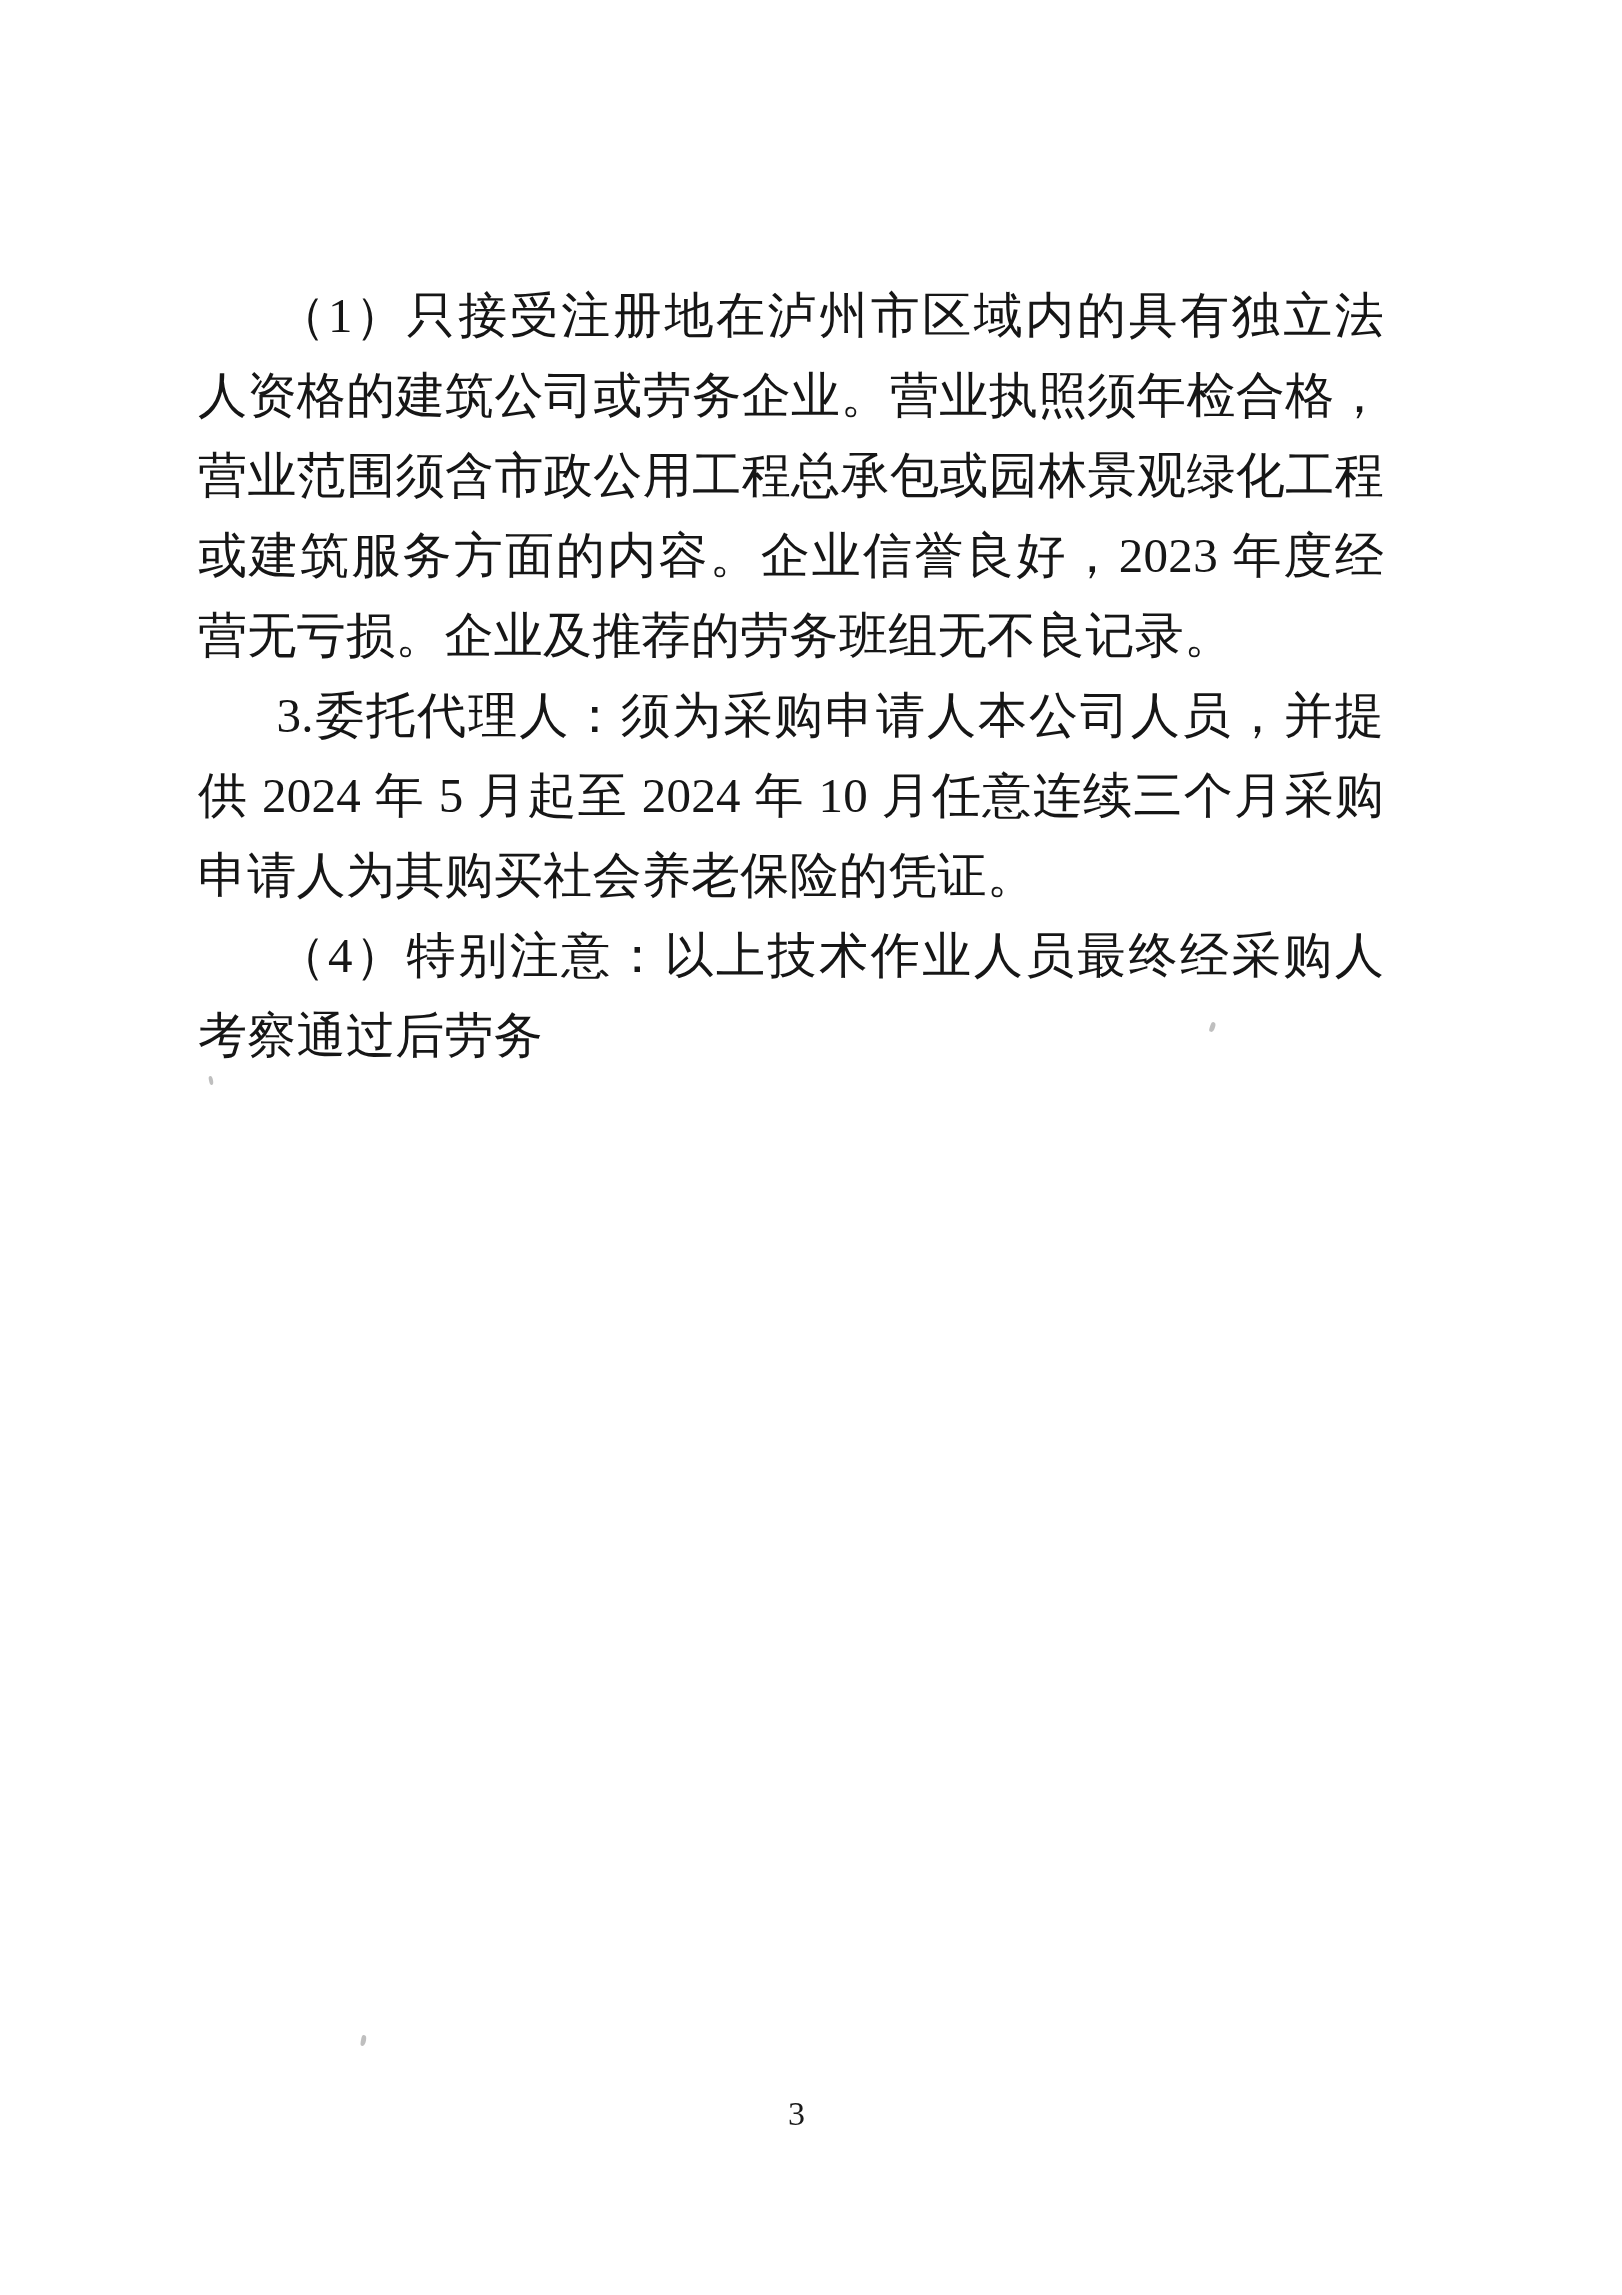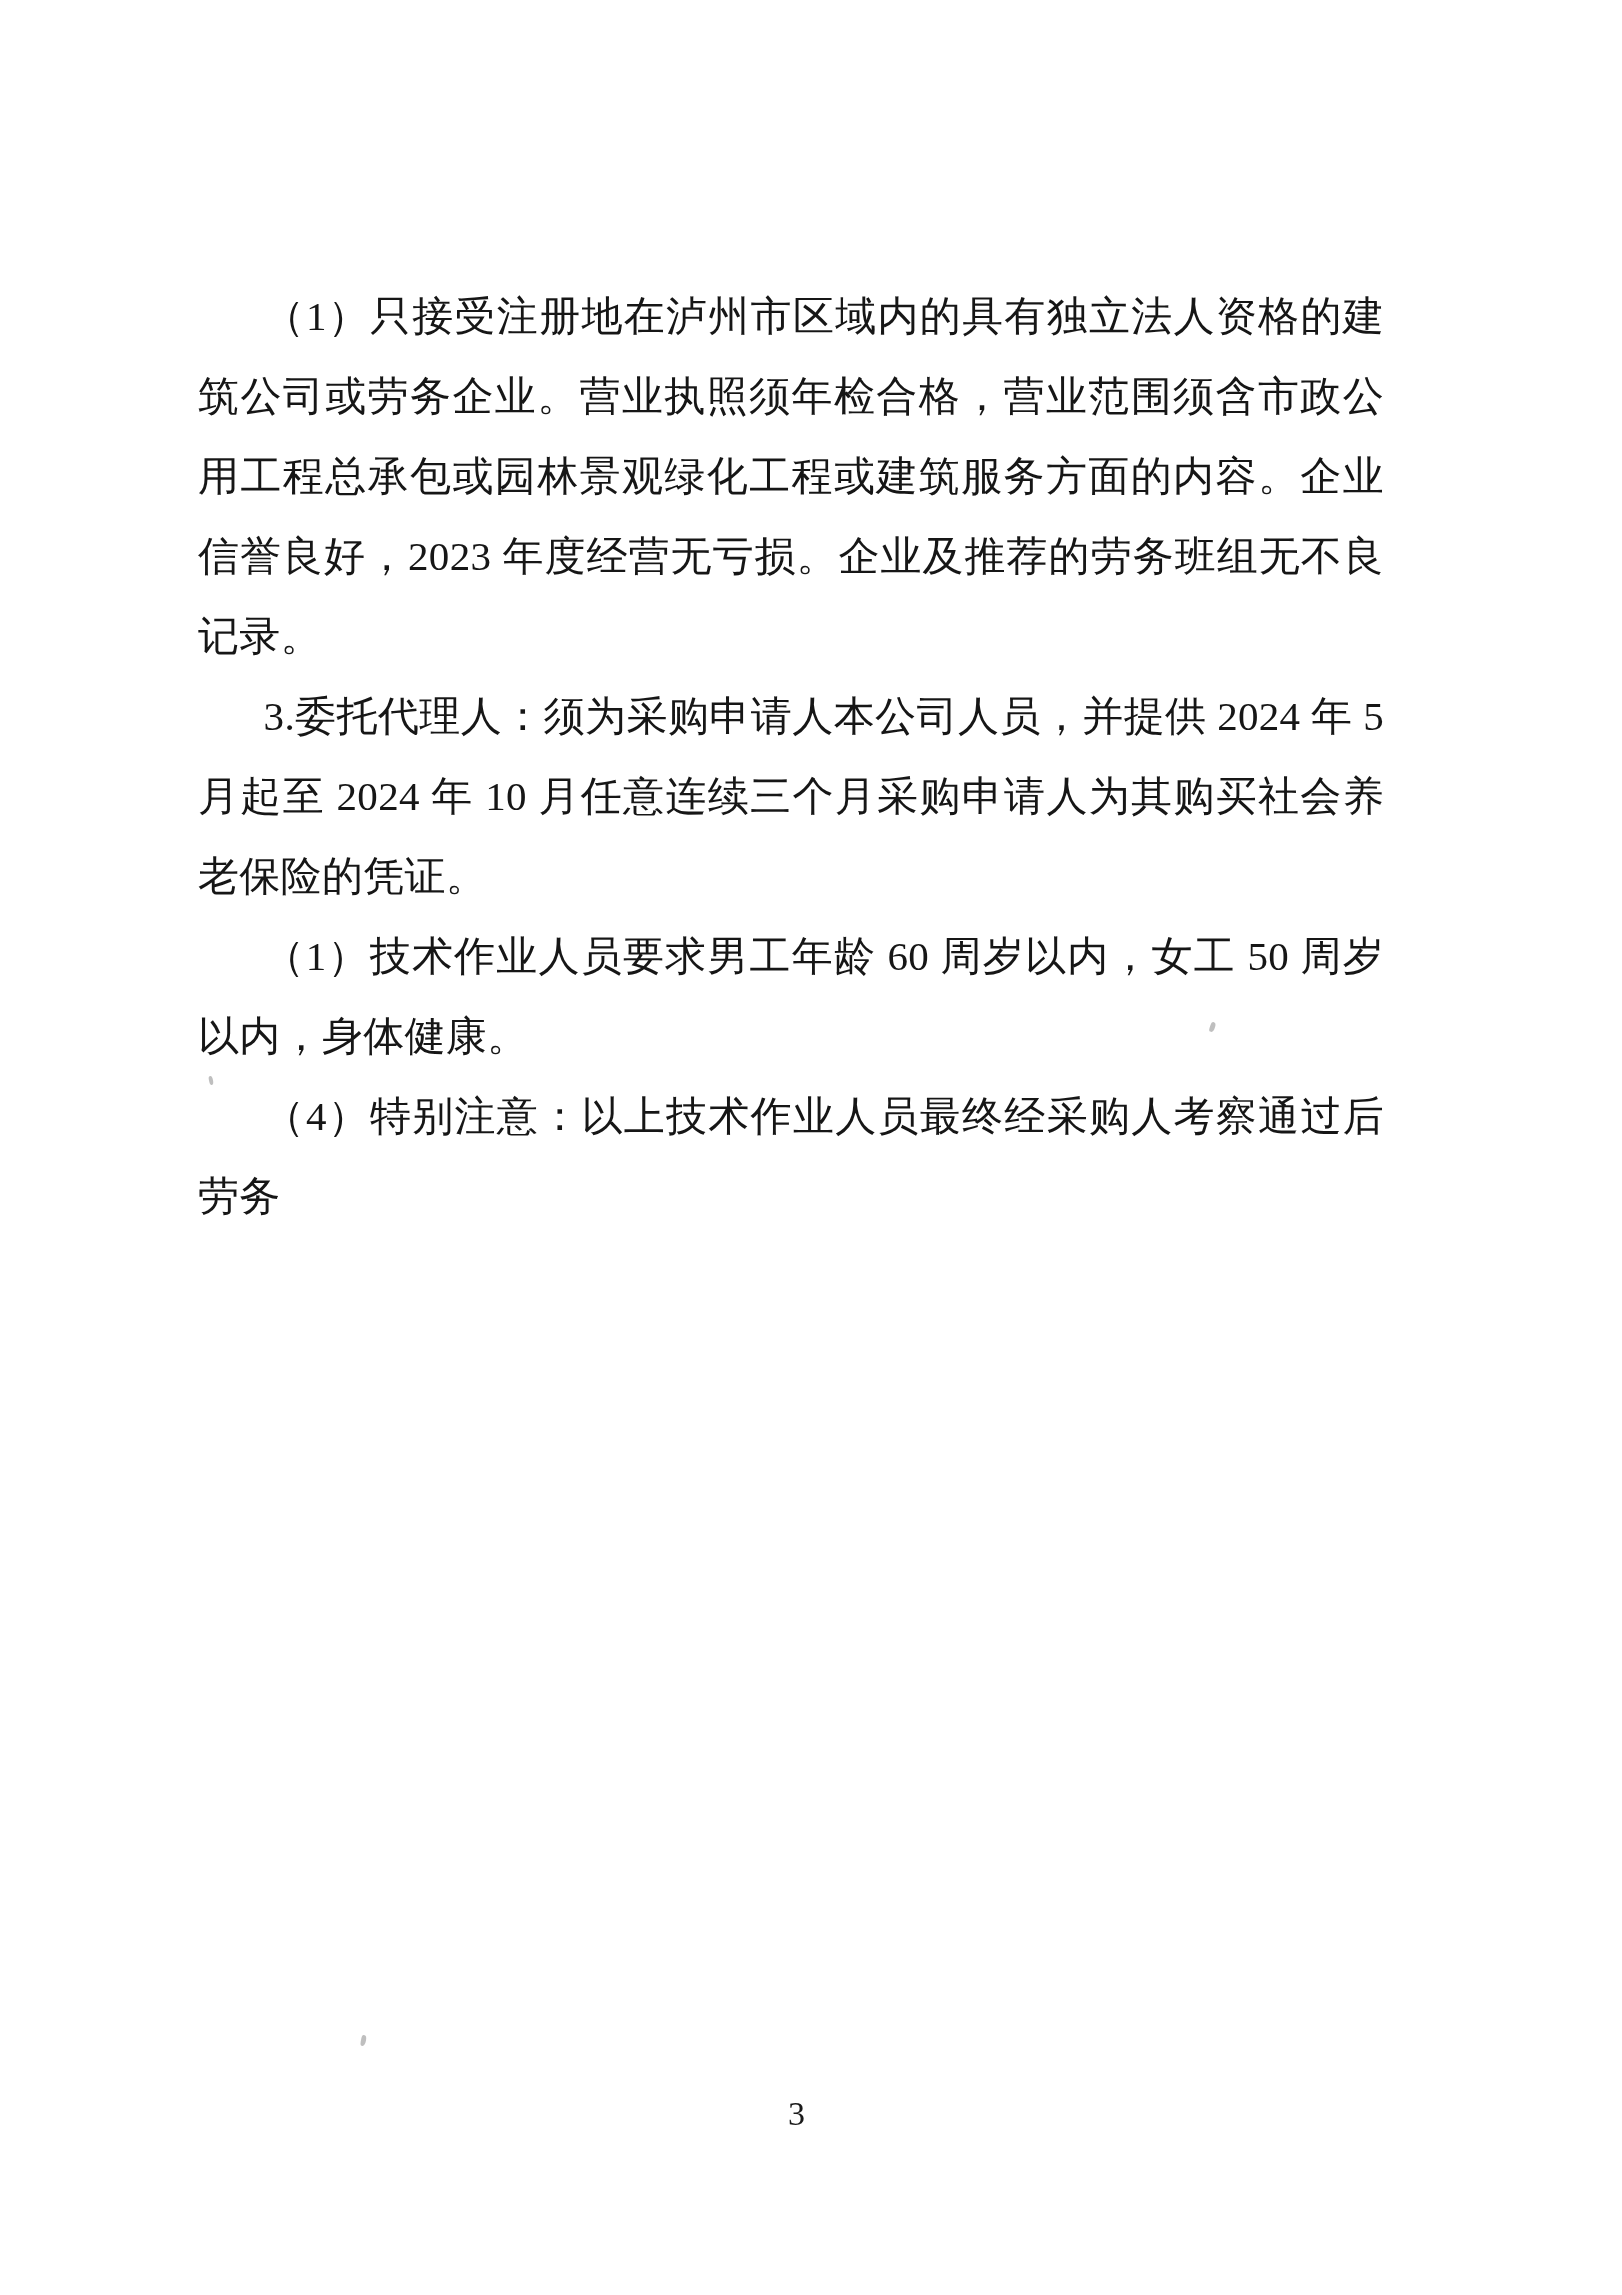--- a/index.html
+++ b/index.html
@@ -18,21 +18,21 @@
   }
   .content {
     position: absolute;
     left: 198px;
     top: 276px;
     width: 1186px;
   }
   .para {
     margin: 0;
     padding: 0;
-    font-size: 41px;
+    font-size: 49px;
     line-height: 80px;
     text-align: justify;
     text-indent: 1.6em;
     word-break: break-all;
     letter-spacing: 0.3px;
   }
   .para b {
     font-weight: normal;
   }
   .page-number {
@@ -56,21 +56,20 @@
   .speckle.s2 { left: 209px;  top: 1076px; width: 3.9px;  height: 8.5px; transform: rotate(-12deg); }
   .speckle.s3 { left: 361px;  top: 2035px; width: 4.6px;  height: 10.5px; transform: rotate(10deg); }
 </style>
 </head>
 <body>
 
 <div class="page">
   <div class="content">
     <p class="para"><b></b><span>（1）只接受注册地在泸州市区域内的具有独立法人资格的建筑公司或劳务企业。营业执照须年检合格，营业范围须含市政公用工程总承包或园林景观绿化工程或建筑服务方面的内容。企业信誉良好，2023 年度经营无亏损。企业及推荐的劳务班组无不良记录。</span></p>
     <p class="para"><b>3.委托代理人：</b><span>须为采购申请人本公司人员，并提供 2024 年 5 月起至 2024 年 10 月任意连续三个月采购申请人为其购买社会养老保险的凭证。</span></p>
-    <p class="para"><b></b><span>（1）技术作业人员要求男工年龄 60 周岁以内，女工 50 周岁以内，身体健康。</span></p>
     <p class="para"><b>（4）特别注意：以上技术作业人员最终经采购人考察通过后劳务</b><span></span></p>
   </div>
 
   <div class="page-number">3</div>
 
   <div class="speckle s1"></div>
   <div class="speckle s2"></div>
   <div class="speckle s3"></div>
 </div>
 

